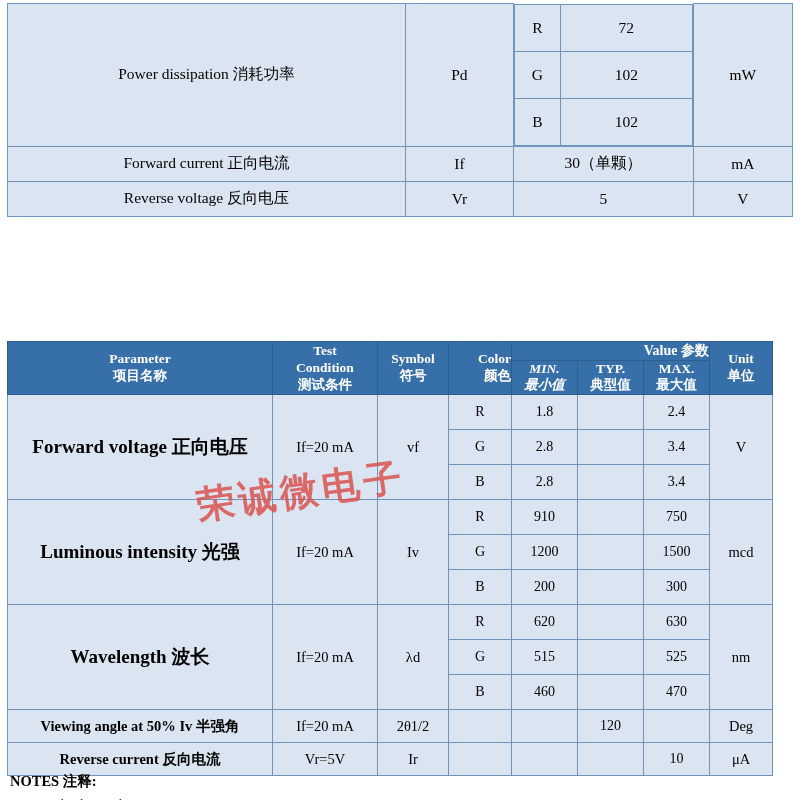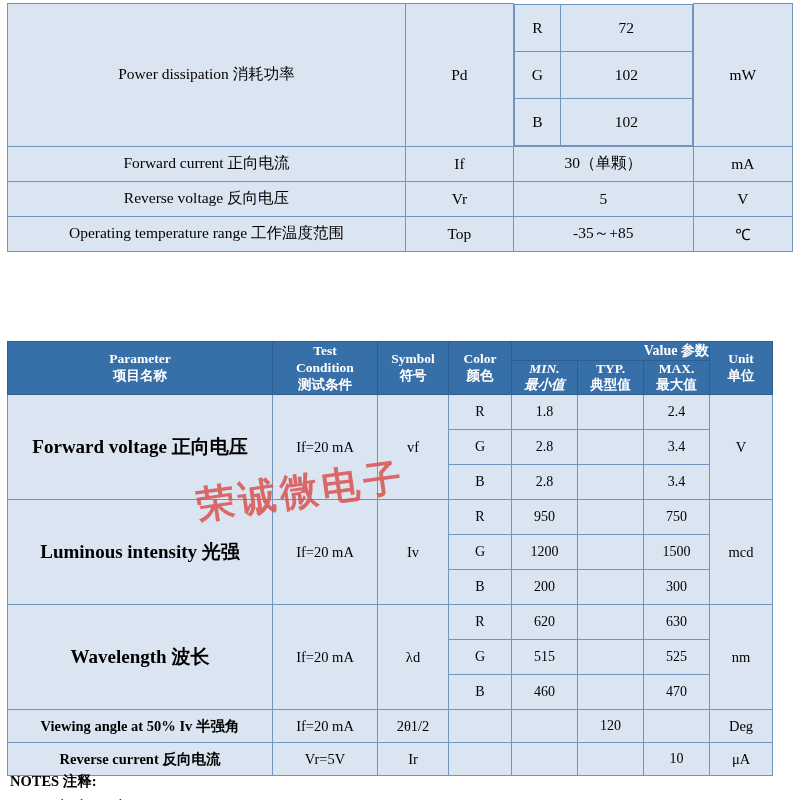--- a/index.html
+++ b/index.html
@@ -111,21 +111,21 @@
     font-size: 13.5px;
     line-height: 1.25;
   }
   #eo-table thead th.value-head {
     font-size: 14px;
     text-align: right;
   }
   #eo-table .c-param { width: 264px; }
   #eo-table .c-test  { width: 104px; }
   #eo-table .c-sym   { width: 70px; }
-  #eo-table .c-color { width: 62px; }
+  #eo-table .c-color { width: 62px; text-align: right; }
   #eo-table .c-min   { width: 68px; font-style: italic; }
   #eo-table .c-typ   { width: 68px; }
   #eo-table .c-max   { width: 68px; }
   #eo-table .c-unit  { width: 62px; }
 
   #eo-table td.param-cell {
     font-weight: bold;
     font-size: 19px;
     padding: 0 3px;
   }
@@ -216,26 +216,20 @@
         <td class="unit">mA</td>
       </tr>
 
       <tr>
         <td class="param">Reverse voltage 反向电压</td>
         <td class="sym">Vr</td>
         <td class="val">5</td>
         <td class="unit">V</td>
       </tr>
 
-      <tr>
-        <td class="param">Operating temperature range 工作温度范围</td>
-        <td class="sym">Top</td>
-        <td class="val">-35～+85</td>
-        <td class="unit">℃</td>
-      </tr>
 
     </tbody>
   </table>
 
 
   <table id="eo-table">
     <thead>
       <tr>
         <th class="c-param" rowspan="2">
           <div>Parameter</div>
@@ -298,21 +292,21 @@
         <td class="body-cell">2.8</td>
         <td class="body-cell"></td>
         <td class="body-cell">3.4</td>
       </tr>
 
       <tr>
         <td class="param-cell" rowspan="3">Luminous intensity 光强</td>
         <td class="test-cell" rowspan="3">If=20 mA</td>
         <td class="sym-cell" rowspan="3">Iv</td>
         <td class="body-cell">R</td>
-        <td class="body-cell">950</td>
+        <td class="body-cell">910</td>
         <td class="body-cell"></td>
         <td class="body-cell">750</td>
         <td class="unit-cell" rowspan="3">mcd</td>
       </tr>
       <tr>
         <td class="body-cell">G</td>
         <td class="body-cell">1200</td>
         <td class="body-cell"></td>
         <td class="body-cell">1500</td>
       </tr>

